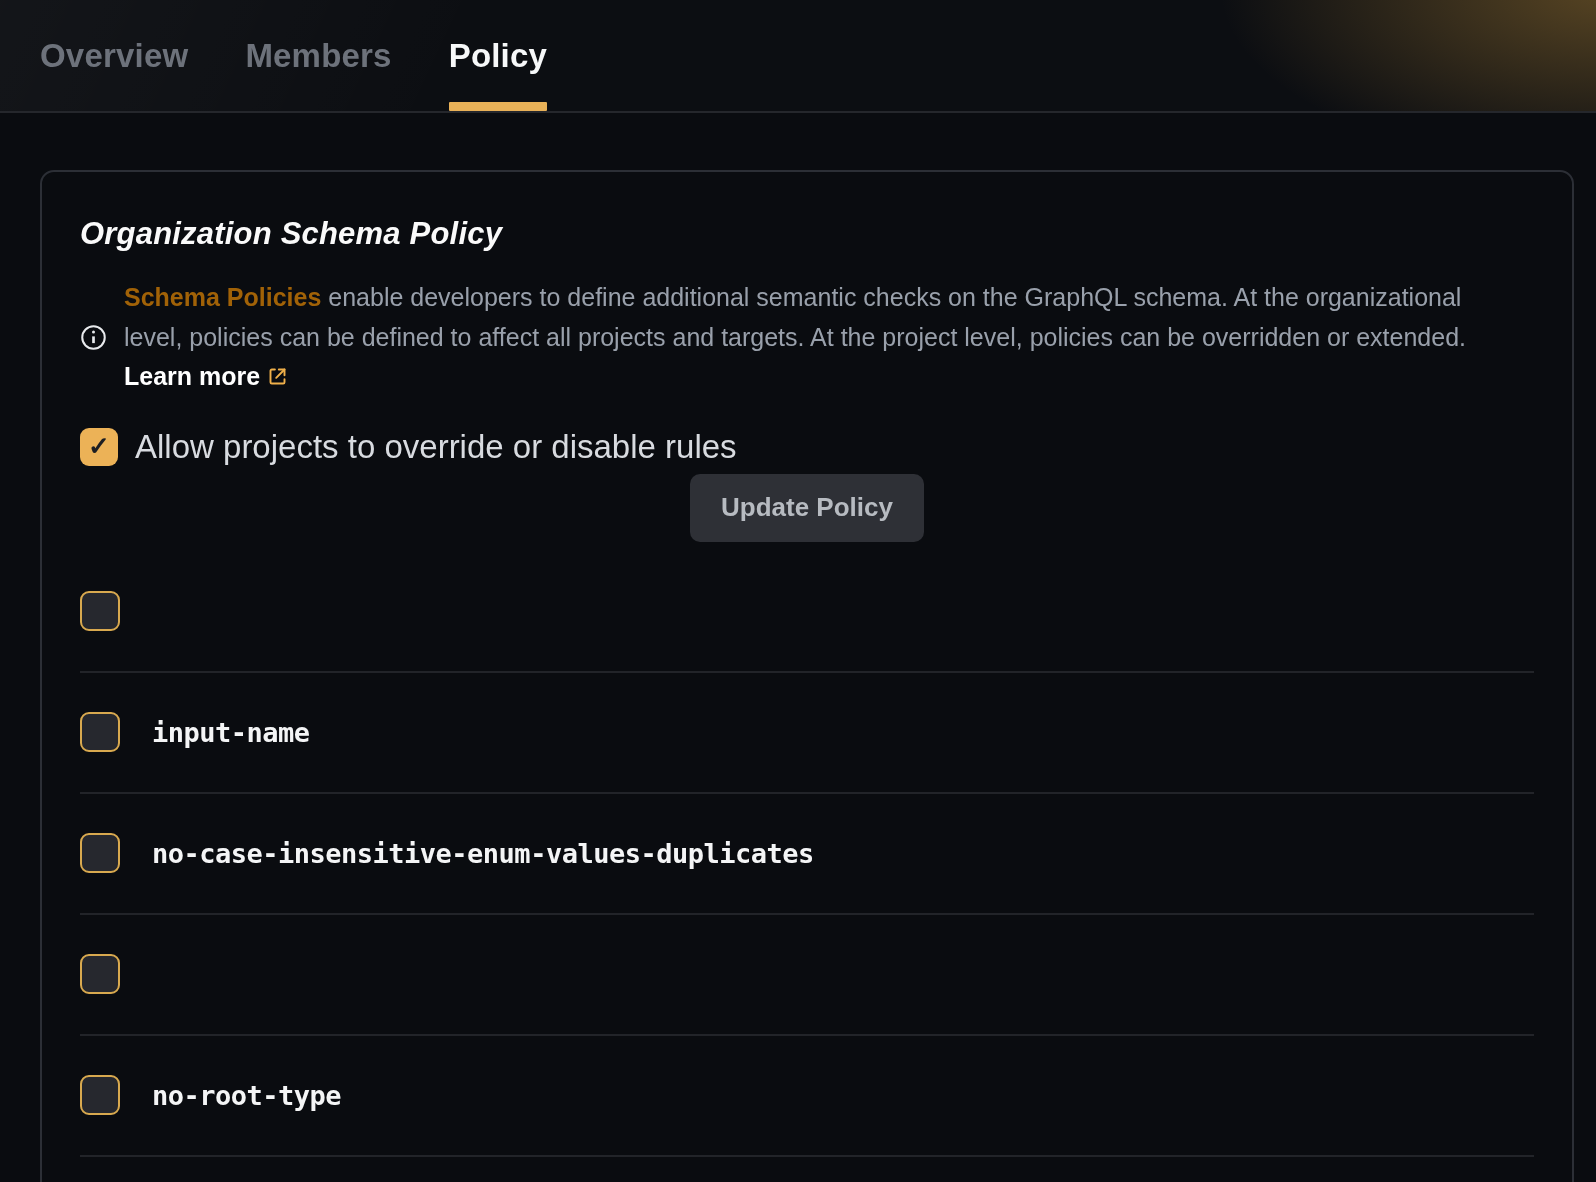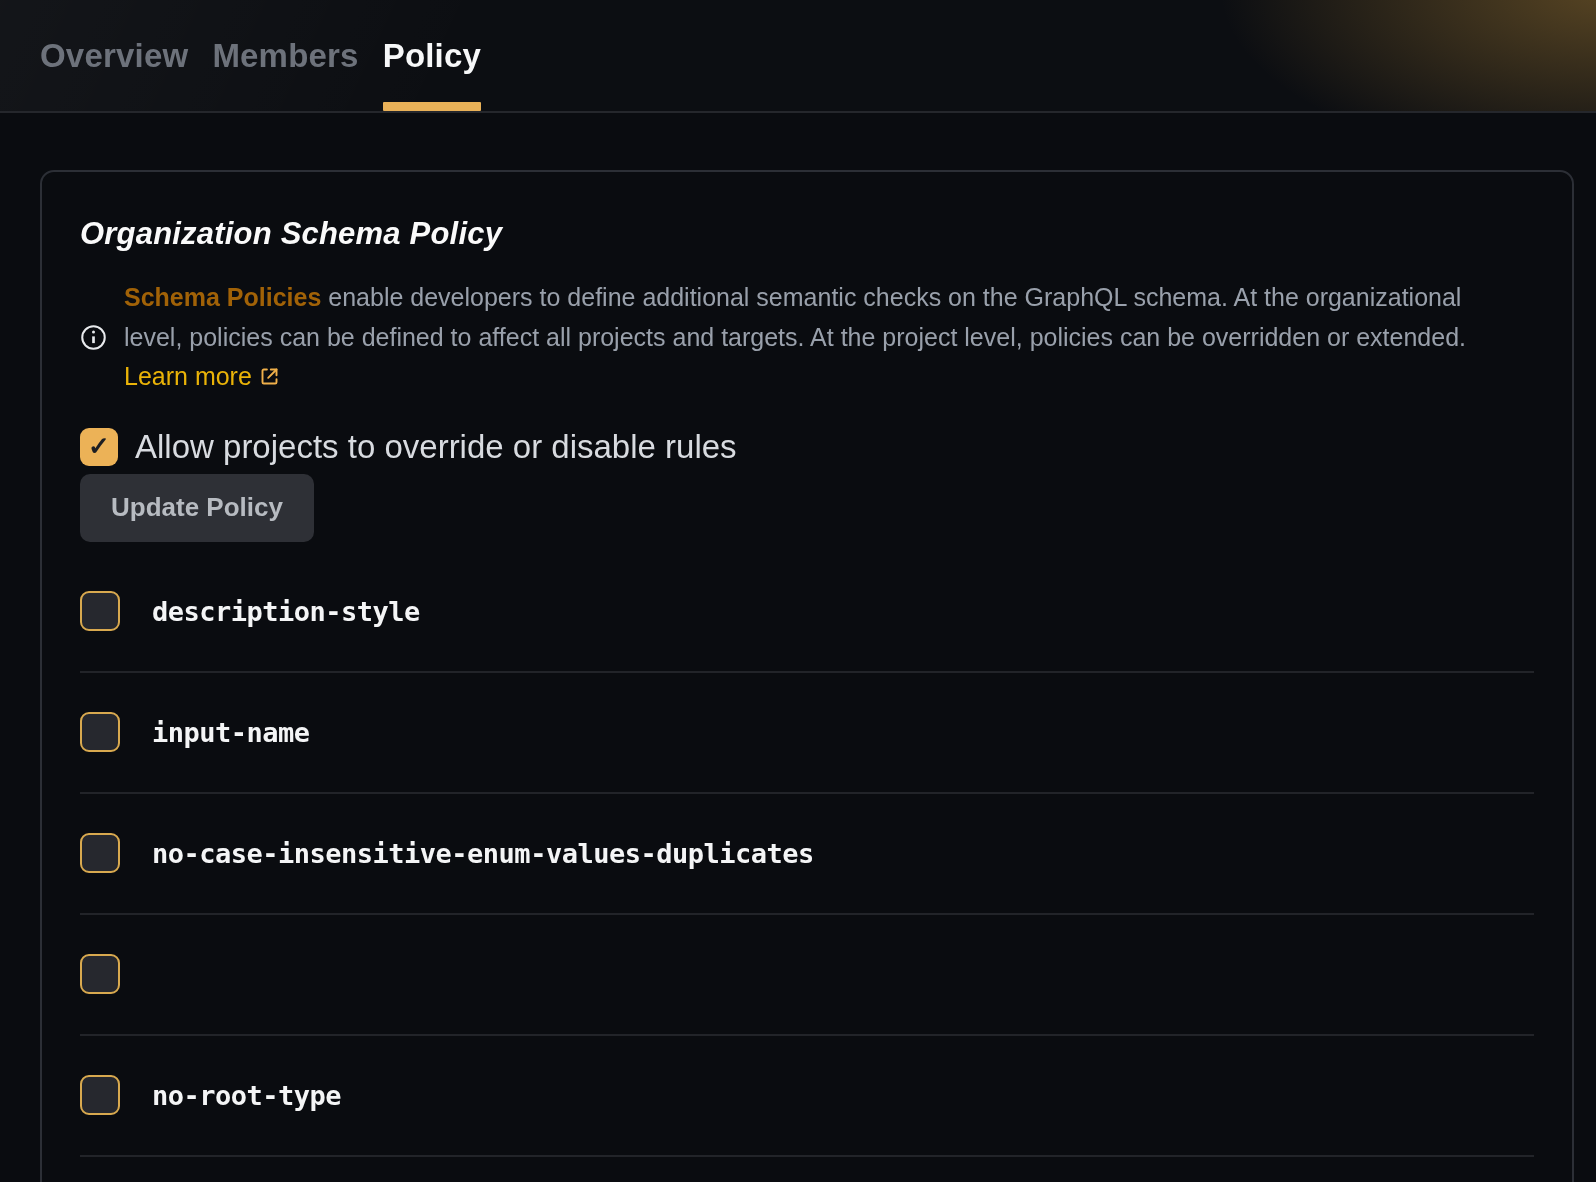--- a/index.html
+++ b/index.html
@@ -24,21 +24,21 @@
     position: absolute;
     inset: 0;
     background:
       radial-gradient(560px 260px at 101% -10%, rgba(203,152,61,0.40), rgba(203,152,61,0.0) 70%),
       linear-gradient(115deg, rgba(255,255,255,0.03), rgba(255,255,255,0) 30%);
     pointer-events: none;
   }
   .tabs {
     position: relative;
     display: flex;
-    gap: 24px;
+    gap: 57px;
     padding-left: 40px;
     height: 100%;
     align-items: stretch;
   }
   .tab {
     position: relative;
     display: flex;
     align-items: center;
     font-size: 33px;
     font-weight: bold;
@@ -86,22 +86,22 @@
   }
   .info-icon { flex: 0 0 auto; width: 27px; height: 27px; display: block; }
   .callout-text {
     width: 1372px;
     font-size: 25px;
     line-height: 39.5px;
     color: #99a0ab;
   }
   .callout-text .bold { font-weight: bold; color: #a16207; }
   .learn-more {
-    color: #eab308;
-    font-weight: normal;
+    color: #ffffff;
+    font-weight: bold;
     text-decoration: none;
     cursor: pointer;
     white-space: nowrap;
   }
   .ext-icon { display: inline-block; width: 21px; height: 21px; vertical-align: -2px; margin-left: 7px; }
 
   
   .allow-row {
     margin-top: 31px;
     display: flex;
@@ -119,21 +119,21 @@
     font-size: 26px;
     font-weight: bold;
     cursor: pointer;
   }
   .allow-label { font-size: 33px; color: #d8dbe0; }
 
   
   .btn-row {
     margin-top: 8px;
     display: flex;
-    justify-content: flex-start;
+    justify-content: center;
   }
   .update-btn {
     height: 68px;
     padding: 0 31px;
     background: #2e3036;
     border: none;
     border-radius: 10px;
     font-family: "Liberation Sans", sans-serif;
     font-size: 26px;
     font-weight: bold;
@@ -200,21 +200,20 @@
     <span class="allow-label">Allow projects to override or disable rules</span>
   </div>
 
   <div class="btn-row">
     <button class="update-btn">Update Policy</button>
   </div>
 
   <div class="rules">
     <div class="rule-row">
       <div class="rule-checkbox"></div>
-      <span class="rule-name">description-style</span>
     </div>
     <div class="rule-row">
       <div class="rule-checkbox"></div>
       <span class="rule-name">input-name</span>
     </div>
     <div class="rule-row">
       <div class="rule-checkbox"></div>
       <span class="rule-name">no-case-insensitive-enum-values-duplicates</span>
     </div>
     <div class="rule-row">

